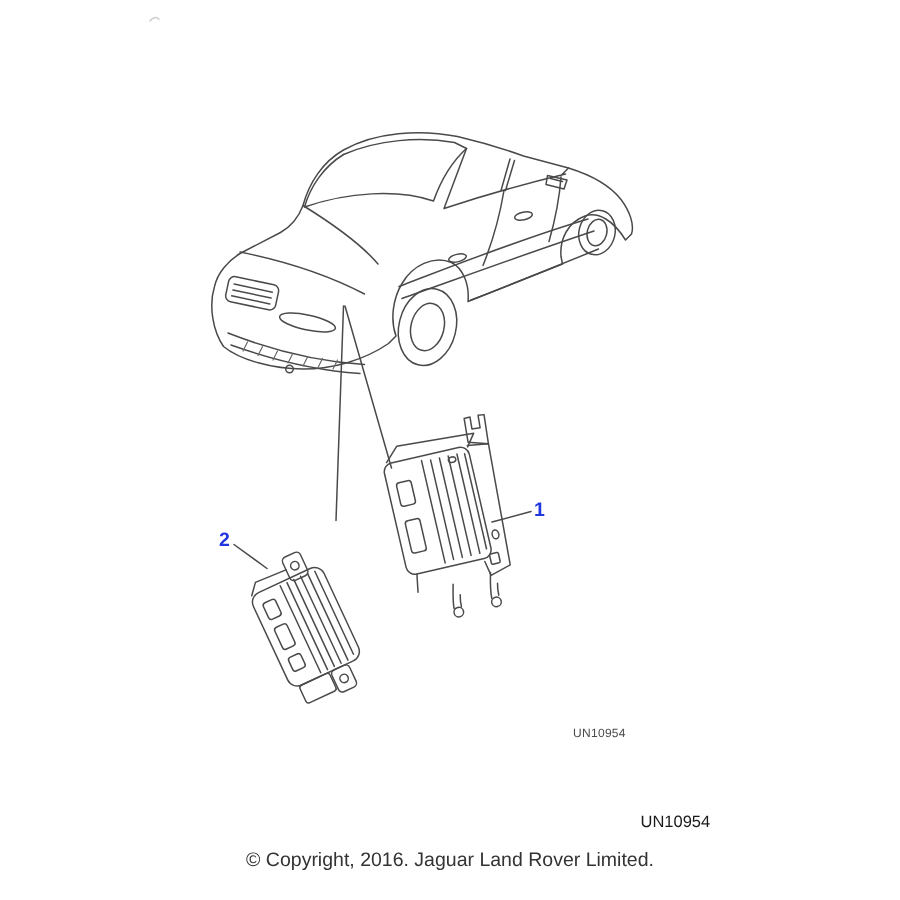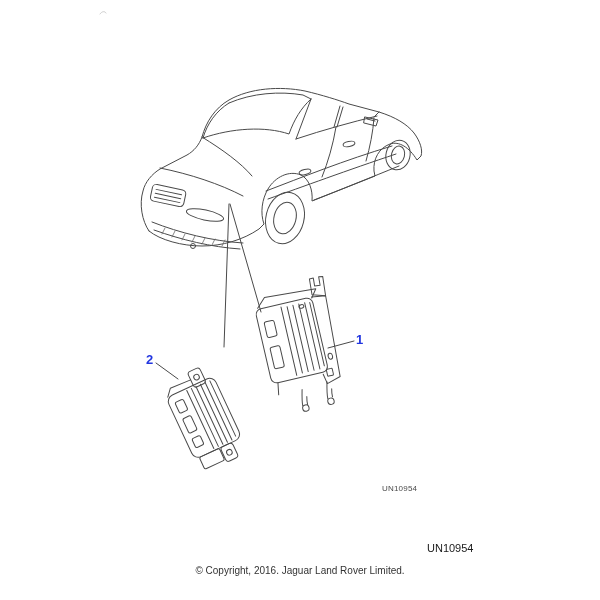--- a/index.html
+++ b/index.html
@@ -14,21 +14,21 @@
   }
   .code-small{
     position:absolute;left:382px;top:484px;font-size:8px;color:#4a4a4a;
     letter-spacing:0.2px;
   }
   .code-large{
     position:absolute;left:427px;top:542px;font-size:11px;color:#1a1a1a;
   }
   .copyright{
     position:absolute;left:0;right:0;top:565px;text-align:center;
-    font-size:10px;color:#333333;
+    font-size:13px;color:#333333;
   }
 </style>
 </head>
 <body>
 
 <div id="canvas">
 
   <svg id="line-art" width="600" height="600" viewBox="0 0 600 600" fill="none" stroke="#4a4a4a" stroke-width="1" stroke-linecap="round" stroke-linejoin="round">
 
     <path d="M100,14 C102,11 105,11 106,13" stroke="#cccccc"></path>

